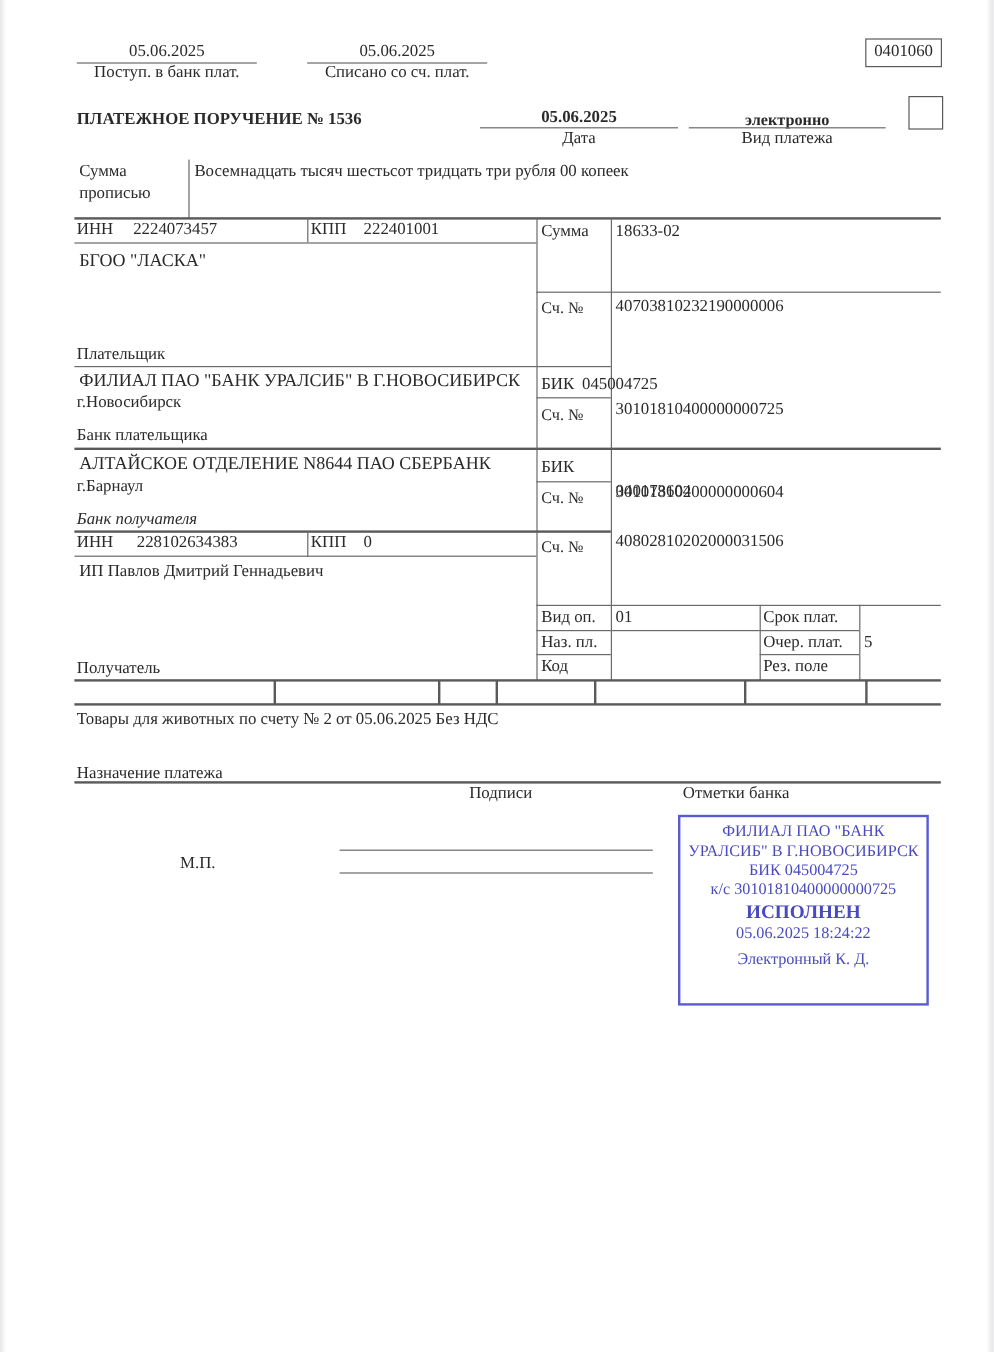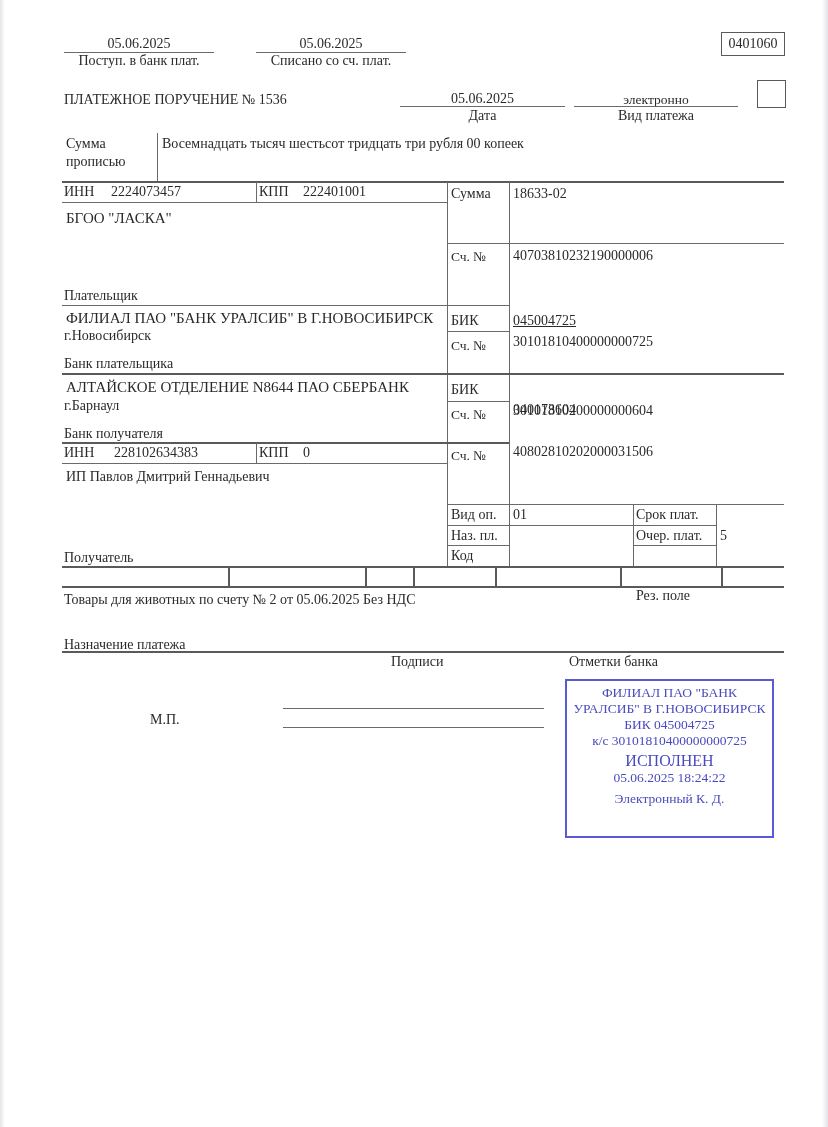--- a/index.html
+++ b/index.html
@@ -8,21 +8,21 @@
     background:#ffffff;
     font-family:"Liberation Serif","DejaVu Serif",serif;
     color:#2a2a2a;
   }
   .page-edge-left { position:absolute; left:0; top:0; width:5px; height:1127px; background:linear-gradient(to right,#e6e6ea,#ffffff); }
   .page-edge-right { position:absolute; right:0; top:0; width:6px; height:1127px; background:linear-gradient(to left,#e3e3e8,#ffffff); }
   .abs { position:absolute; white-space:nowrap; }
   .t13 { font-size:13.5px; }
   .t14 { font-size:14px; }
   .t15 { font-size:15px; }
-  .bold { font-weight:normal; }
+  .bold { font-weight:bold; }
   .hline { position:absolute; height:1px; background:#6a6a6a; }
   .vline { position:absolute; width:1px; background:#6a6a6a; }
   .hline.thick { height:2px; background:#5a5a5a; }
   .vline.thick { width:2px; background:#5a5a5a; }
   .box { position:absolute; border:1px solid #5a5a5a; }
   .center { text-align:center; }
   .stamp {
     position:absolute; left:565px; top:679px; width:205px; height:155px;
     border:2px solid #5a5ad2; color:#4a4ac0; text-align:center;
     font-family:"Liberation Serif","DejaVu Serif",serif;
@@ -80,30 +80,30 @@
 <div class="abs t14" style="left:513px; top:186px;">18633-02</div>
 <div class="hline" style="left:447px; top:243px; width:337px;"></div>
 <div class="abs t13" style="left:451px; top:249px;">Сч. №</div>
 <div class="abs t14" style="left:513px; top:248px;">40703810232190000006</div>
 
 <div class="abs t15" style="left:66px; top:310px;">ФИЛИАЛ ПАО "БАНК УРАЛСИБ" В Г.НОВОСИБИРСК</div>
 <div class="abs t14" style="left:64px; top:328px;">г.Новосибирск</div>
 <div class="abs t14" style="left:64px; top:356px;">Банк плательщика</div>
 <div class="hline" style="left:447px; top:305px; width:62px;"></div>
 <div class="abs t14" style="left:451px; top:313px;">БИК</div>
-<div class="abs t14" style="left:513px; top:313px;text-decoration:underline;">045004725</div>
+<div class="abs t14" style="left:485px; top:313px;">045004725</div>
 <div class="hline" style="left:447px; top:331px; width:62px;"></div>
 <div class="abs t13" style="left:451px; top:338px;">Сч. №</div>
 <div class="abs t14" style="left:513px; top:334px;">30101810400000000725</div>
 
 <div class="hline thick" style="left:62px; top:373px; width:722px;"></div>
 
 <div class="abs t15" style="left:66px; top:379px;">АЛТАЙСКОЕ ОТДЕЛЕНИЕ N8644 ПАО СБЕРБАНК</div>
 <div class="abs t14" style="left:64px; top:398px;">г.Барнаул</div>
-<div class="abs t14" style="left:64px; top:426px;">Банк получателя</div>
+<div class="abs t14" style="left:64px; top:426px;font-style:italic;">Банк получателя</div>
 <div class="abs t14" style="left:451px; top:382px;">БИК</div>
 <div class="abs t14" style="left:513px; top:382px;margin-top:20px;">040173604</div>
 <div class="hline" style="left:447px; top:401px; width:62px;"></div>
 <div class="abs t13" style="left:451px; top:407px;">Сч. №</div>
 <div class="abs t14" style="left:513px; top:403px;">30101810200000000604</div>
 
 <div class="hline thick" style="left:62px; top:442px; width:447px;"></div>
 
 <div class="abs t14" style="left:64px; top:445px;">ИНН</div>
 <div class="abs t14" style="left:114px; top:445px;">228102634383</div>
@@ -126,21 +126,21 @@
 <div class="abs t14" style="left:451px; top:548px;">Код</div>
 <div class="hline" style="left:509px; top:525px; width:124px;"></div>
 
 <div class="vline" style="left:633px; top:504px; height:63px;"></div>
 <div class="vline" style="left:716px; top:504px; height:63px;"></div>
 <div class="abs t14" style="left:636px; top:507px;">Срок плат.</div>
 <div class="hline" style="left:633px; top:525px; width:83px;"></div>
 <div class="abs t14" style="left:636px; top:528px;">Очер. плат.</div>
 <div class="abs t14" style="left:720px; top:528px;">5</div>
 <div class="hline" style="left:633px; top:545px; width:83px;"></div>
-<div class="abs t14" style="left:636px; top:548px;margin-top:40px;">Рез. поле</div>
+<div class="abs t14" style="left:636px; top:548px;">Рез. поле</div>
 
 <div class="hline thick" style="left:62px; top:566px; width:722px;"></div>
 <div class="vline thick" style="left:228px; top:567px; height:20px;"></div>
 <div class="vline thick" style="left:365px; top:567px; height:20px;"></div>
 <div class="vline thick" style="left:413px; top:567px; height:20px;"></div>
 <div class="vline thick" style="left:495px; top:567px; height:20px;"></div>
 <div class="vline thick" style="left:620px; top:567px; height:20px;"></div>
 <div class="vline thick" style="left:721px; top:567px; height:20px;"></div>
 <div class="hline thick" style="left:62px; top:586px; width:722px;"></div>
 

